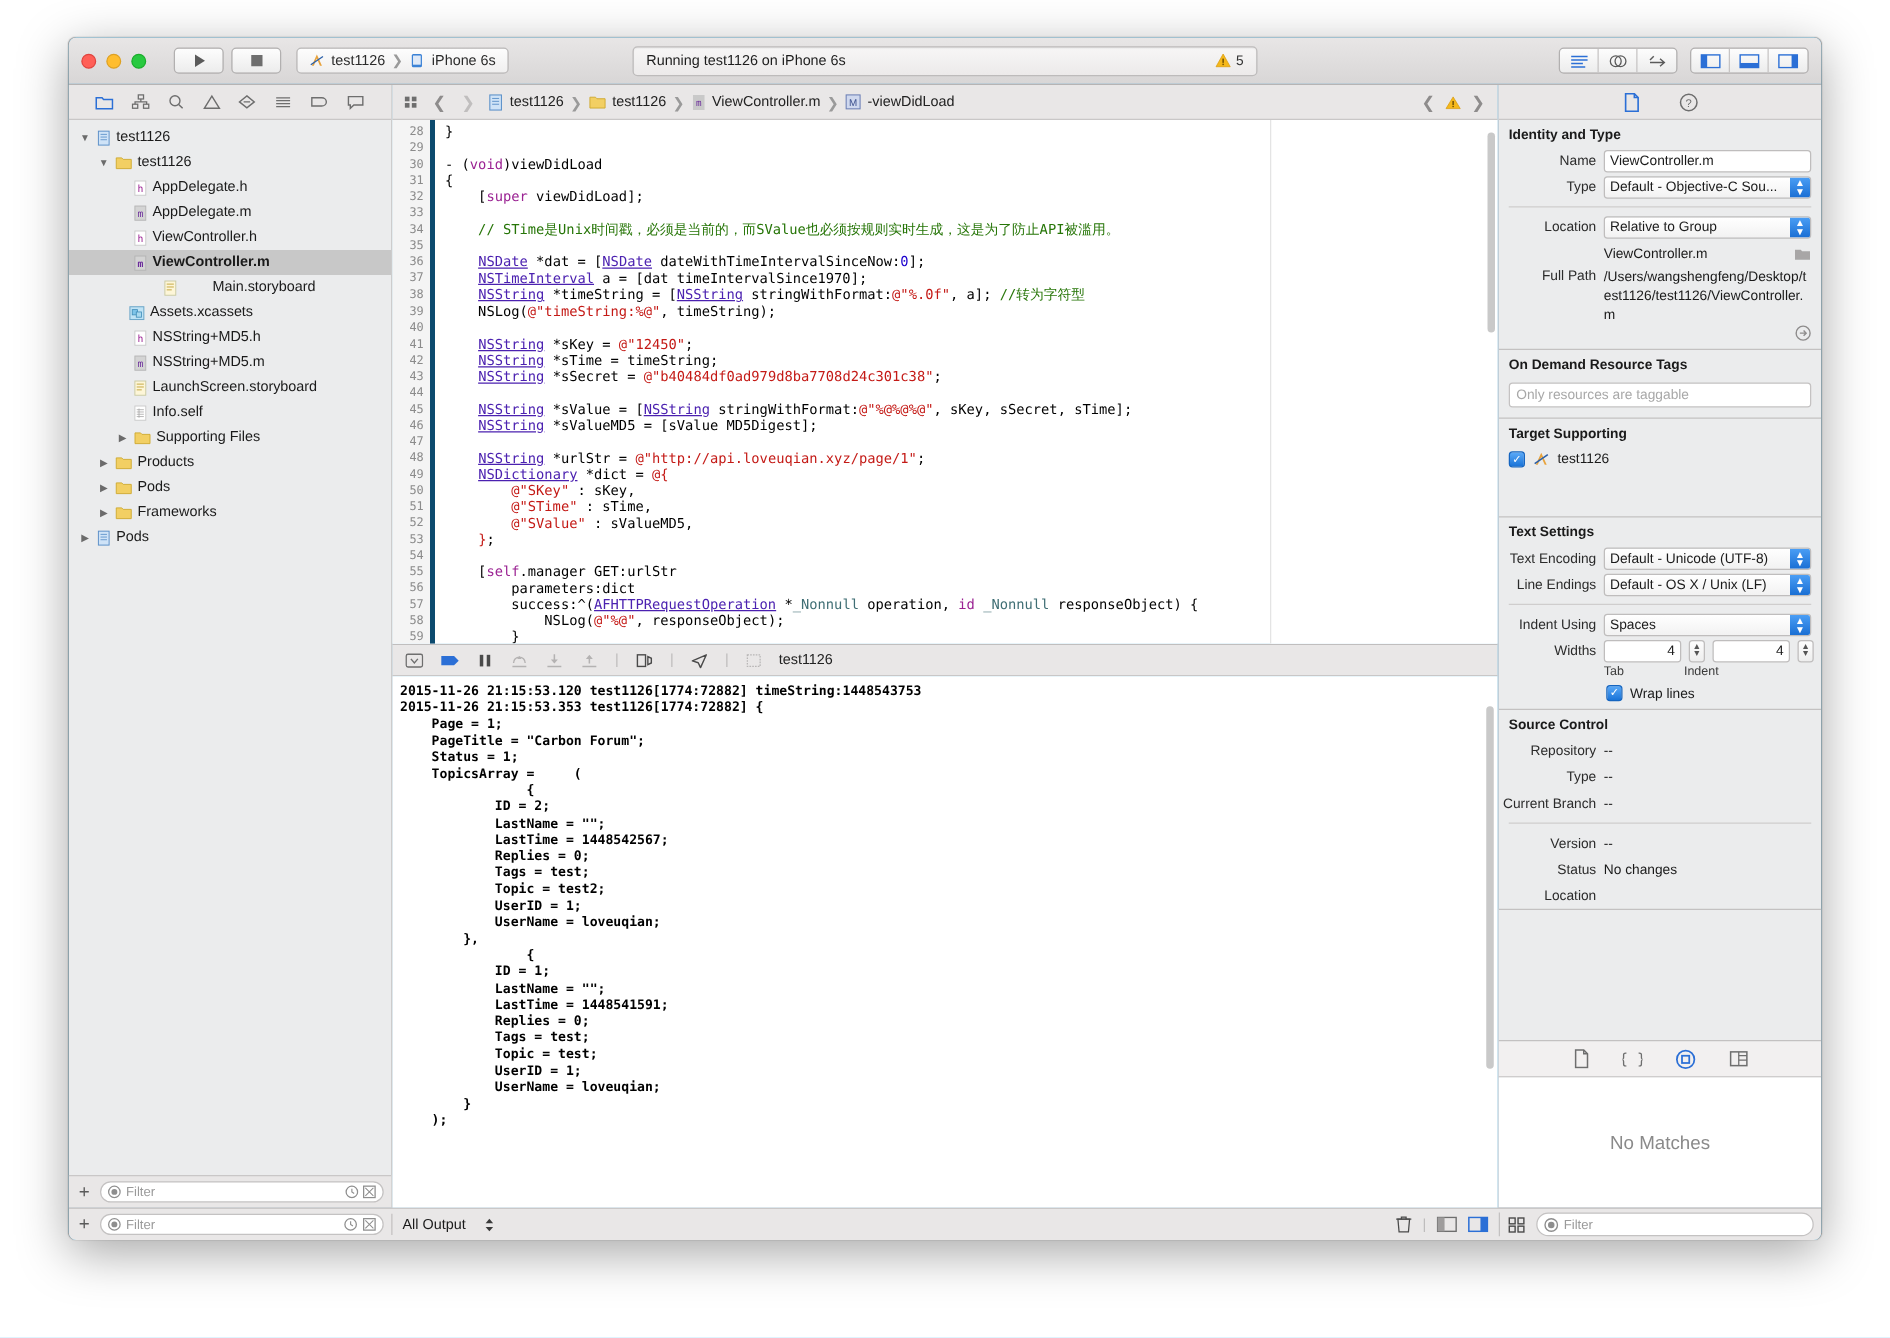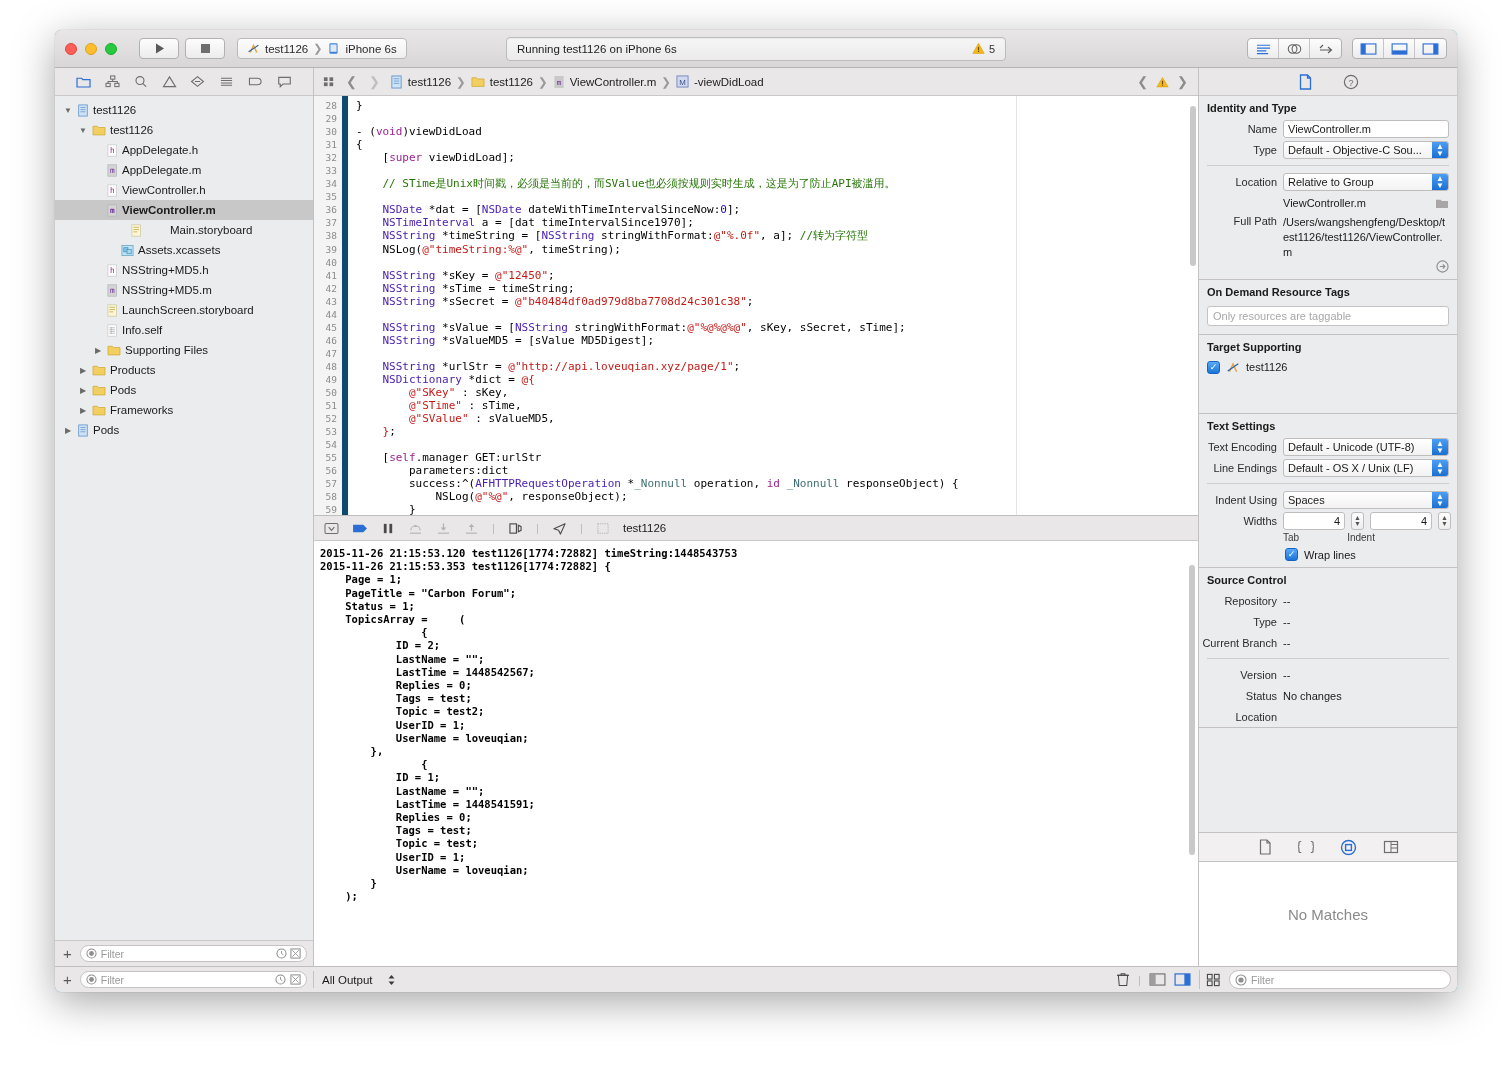--- a/index.html
+++ b/index.html
@@ -115,35 +115,35 @@
     font-size: 11.5px; color: #222;
   }
   .crumbs { display: flex; align-items: center; gap: 5px; }
   .crumbs .sep { color: #9a9a9a; }
   .arrow { color: #8e8c8c; font-size: 13px; padding: 0 2px; }
   .arrow.dim { color: #c0bebe; }
 
   .editor { flex: 1; display: flex; min-height: 0; background: #fff; position: relative; overflow: hidden; }
   .gutter {
     width: 34px; min-width: 34px; background: #f4f4f4;
-    border-right: 6px solid #0c4a6e;
+    border-right: 4px solid #0c4a6e;
     font-family: "DejaVu Sans Mono", monospace; font-size: 9.5px;
     color: #8b8b8b; text-align: right; padding-top: 3px;
   }
   .gutter div { height: 13.05px; line-height: 13.05px; padding-right: 5px; }
   .code {
     flex: 1; font-family: "DejaVu Sans Mono", monospace;
     font-size: 11px; line-height: 13.05px;
     padding-top: 3px; padding-left: 8px;
     white-space: pre; color: #000; overflow: hidden;
   }
   .code div { height: 13.05px; }
   .kw { color: #9b2393; }
   .ty { color: #3f6e74; }
-  .cls { color: #4b21b0; }
+  .cls { color: #4b21b0; text-decoration: underline; }
   .str { color: #c41a16; }
   .cmt { color: #267507; }
   .num { color: #1c00cf; }
   .edge { width: 182px; min-width: 182px; background: #fff; border-left: 1px solid #e4e4e4; }
   .vscroll {
     position: absolute; right: 2px; top: 10px; width: 6px; height: 160px;
     background: #c9c9c9; border-radius: 3px;
   }
 
   
@@ -459,21 +459,21 @@
                 <rect x="1" y="0.8" width="9.5" height="12.4" fill="#fdf6d8" stroke="#c9c9a0" stroke-width="0.8"></rect>
                 <g stroke="#c2a33a" stroke-width="0.8">
                   <line x1="2.6" y1="3.5" x2="8.8" y2="3.5"></line>
                   <line x1="2.6" y1="6" x2="8.8" y2="6"></line>
                   <line x1="2.6" y1="8.5" x2="7" y2="8.5"></line>
                 </g>
               </svg>
             </span>
             <span>Main.storyboard</span>
           </div>
-          <div class="row" style="padding-left: 52px;">
+          <div class="row" style="padding-left: 34px;">
             <span class="tri"></span>
             <span style="display: flex;">
               <svg xmlns="http://www.w3.org/2000/svg" width="13" height="13" viewBox="0 0 14 14">
                 <rect x="1" y="1.5" width="12" height="11" fill="#bfe3f5" stroke="#6fa8c9" stroke-width="0.9"></rect>
                 <rect x="3" y="4" width="4.5" height="4.5" fill="#7ec4e8" stroke="#3f8cb8" stroke-width="0.7"></rect>
                 <rect x="6.5" y="6" width="4.5" height="4.5" fill="#a9d9ef" stroke="#3f8cb8" stroke-width="0.7"></rect>
               </svg>
             </span>
             <span>Assets.xcassets</span>
           </div>

